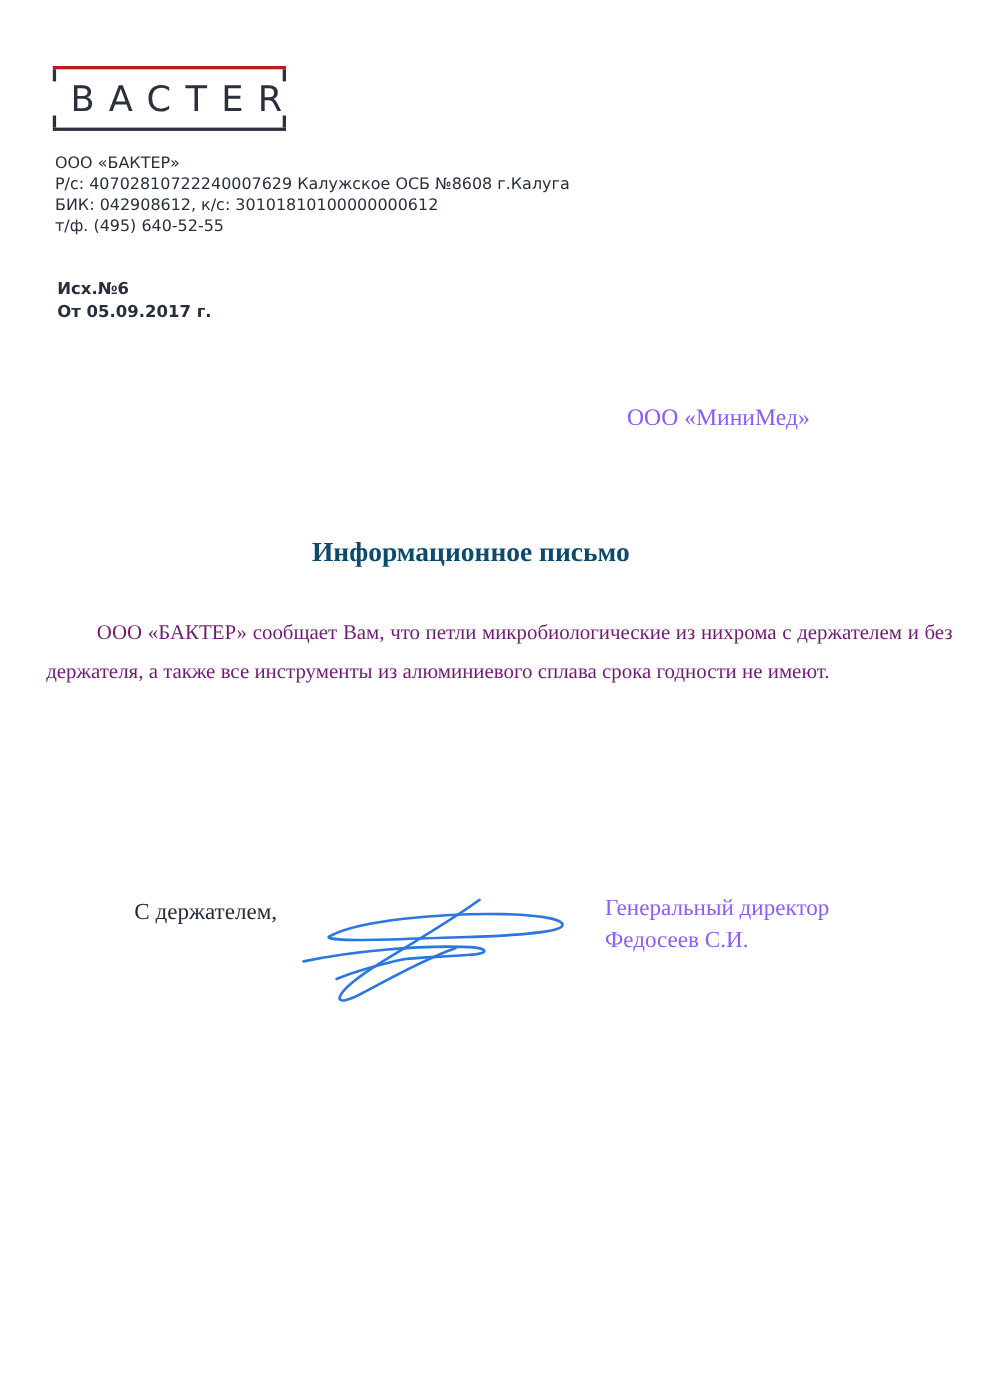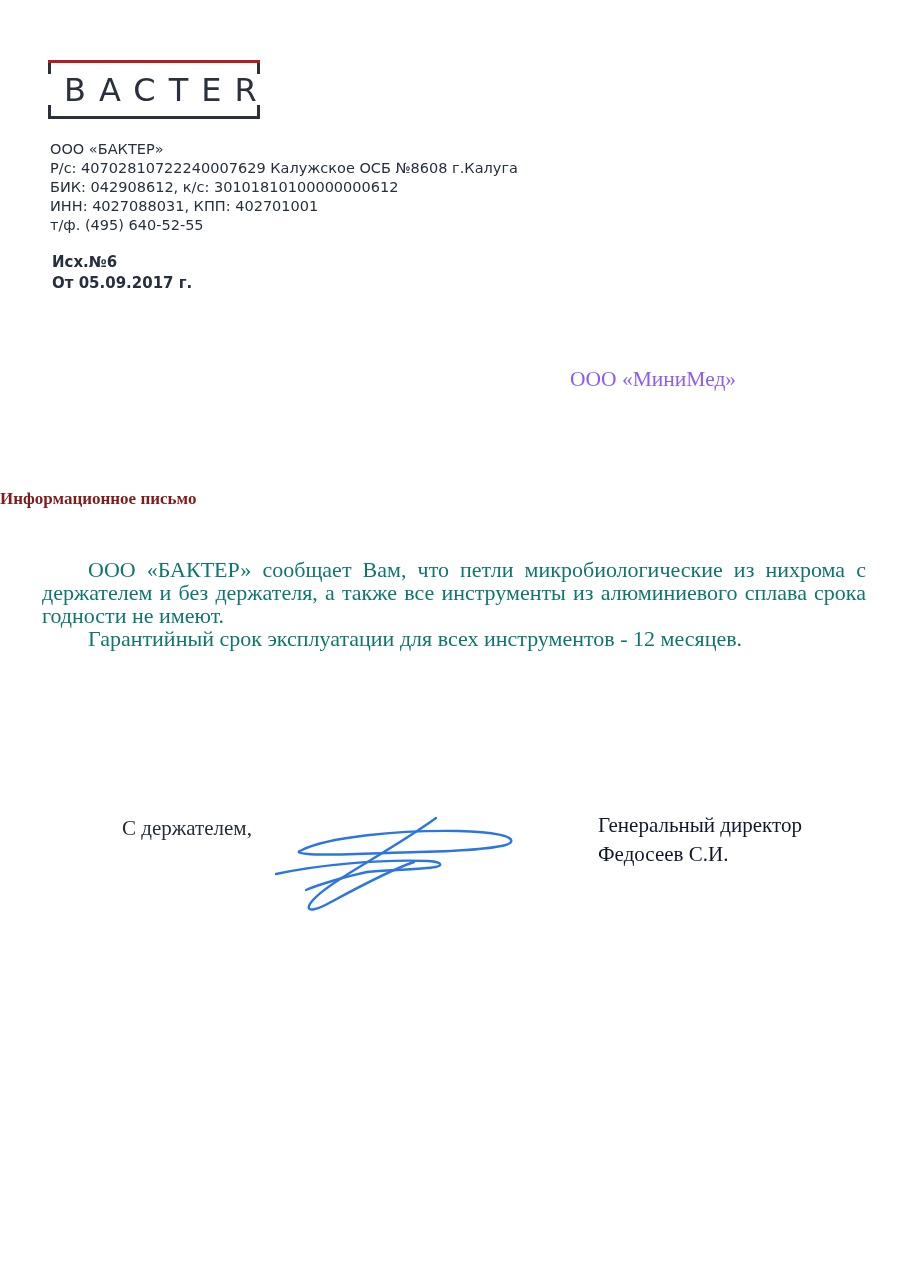--- a/index.html
+++ b/index.html
@@ -83,34 +83,35 @@
     color: #8b5cf6;
     white-space: nowrap;
   }
 
   
   .title {
     position: absolute;
     left: 0;
     top: 489px;
     width: 856px;
-    font-size: 17px;
+    text-align: center;
+    font-size: 25px;
     font-weight: bold;
-    color: #7f1d1d;
+    color: #0c4a6e;
   }
 
   
   .body-text {
     position: absolute;
     left: 42px;
     top: 558px;
     width: 824px;
-    font-size: 22px;
-    line-height: 23px;
-    color: #0f766e;
+    font-size: 19px;
+    line-height: 35px;
+    color: #701a75;
     text-align: justify;
   }
   .body-text p {
     margin: 0;
     text-indent: 46px;
   }
 
   
   .closing {
     position: absolute;
@@ -119,23 +120,22 @@
     font-size: 21px;
     color: #242b3a;
     white-space: nowrap;
   }
   .sig-right {
     position: absolute;
     left: 550px;
     top: 811px;
     font-size: 21px;
     line-height: 28.5px;
-    color: #0f172a;
+    color: #8b5cf6;
     white-space: nowrap;
-    margin-left: 48px;
   }
   .signature-svg {
     position: absolute;
     left: 268px;
     top: 806px;
     width: 265px;
     height: 115px;
   }
   .signature-svg path {
     fill: none;
@@ -154,36 +154,34 @@
     <span class="tick tr"></span>
     <span class="tick bl"></span>
     <span class="tick br"></span>
     <span class="logo-text">BACTER</span>
   </div>
 
   <div class="company-info">
     <div>ООО «БАКТЕР»</div>
     <div>Р/с: 40702810722240007629 Калужское ОСБ №8608 г.Калуга</div>
     <div>БИК: 042908612, к/с: 30101810100000000612</div>
-    <div>ИНН: 4027088031, КПП: 402701001</div>
     <div class="bold">т/ф. (495) 640-52-55</div>
   </div>
 
   <div class="ref-block">
     <div>Исх.№6</div>
     <div>От 05.09.2017 г.</div>
   </div>
 
   <div class="recipient">ООО «МиниМед»</div>
 
   <div class="title">Информационное письмо</div>
 
   <div class="body-text">
     <p>ООО «БАКТЕР» сообщает Вам,  что  петли микробиологические из нихрома с держателем и без держателя, а также все инструменты из алюминиевого сплава  срока годности не имеют.</p>
-    <p>Гарантийный срок эксплуатации для всех инструментов - 12 месяцев.</p>
   </div>
 
   <div class="closing">С держателем,</div>
 
   <svg class="signature-svg" viewBox="0 0 265 115" aria-hidden="true">
     <path d="M 34 44 C 60 31, 130 24, 190 25 C 226 26, 246 30, 243 36 C 240 42, 190 45, 150 46 C 110 47, 58 50, 40 48 C 29 47, 29 46, 34 44" stroke="#2b76e0"></path>
     <path d="M 168 12 C 142 31, 104 53, 80 68 C 59 81, 44 92, 41 100 C 39 106, 49 104, 63 96 C 87 83, 122 64, 146 56" stroke="#2b76e0"></path>
     <path d="M 8 68 C 50 59, 112 53, 160 55 C 176 56, 177 61, 159 62 C 138 64, 116 64, 99 66" stroke="#2b76e0"></path>
     <path d="M 99 66 C 80 70, 52 78, 38 84" stroke="#2b76e0"></path>
   </svg>

